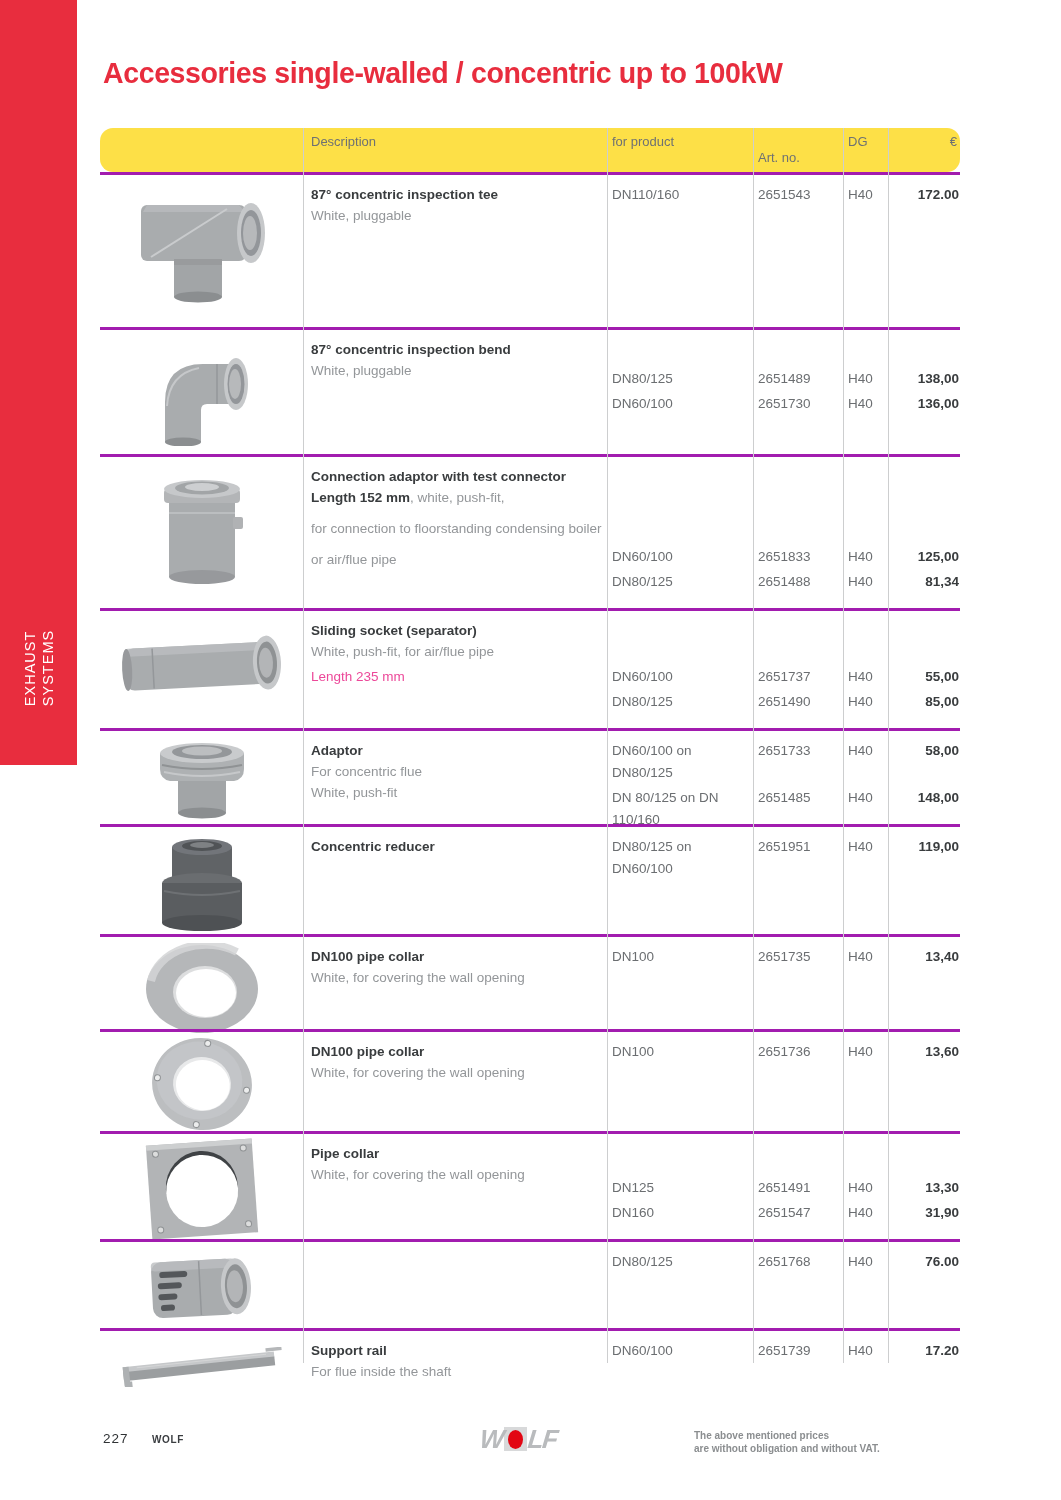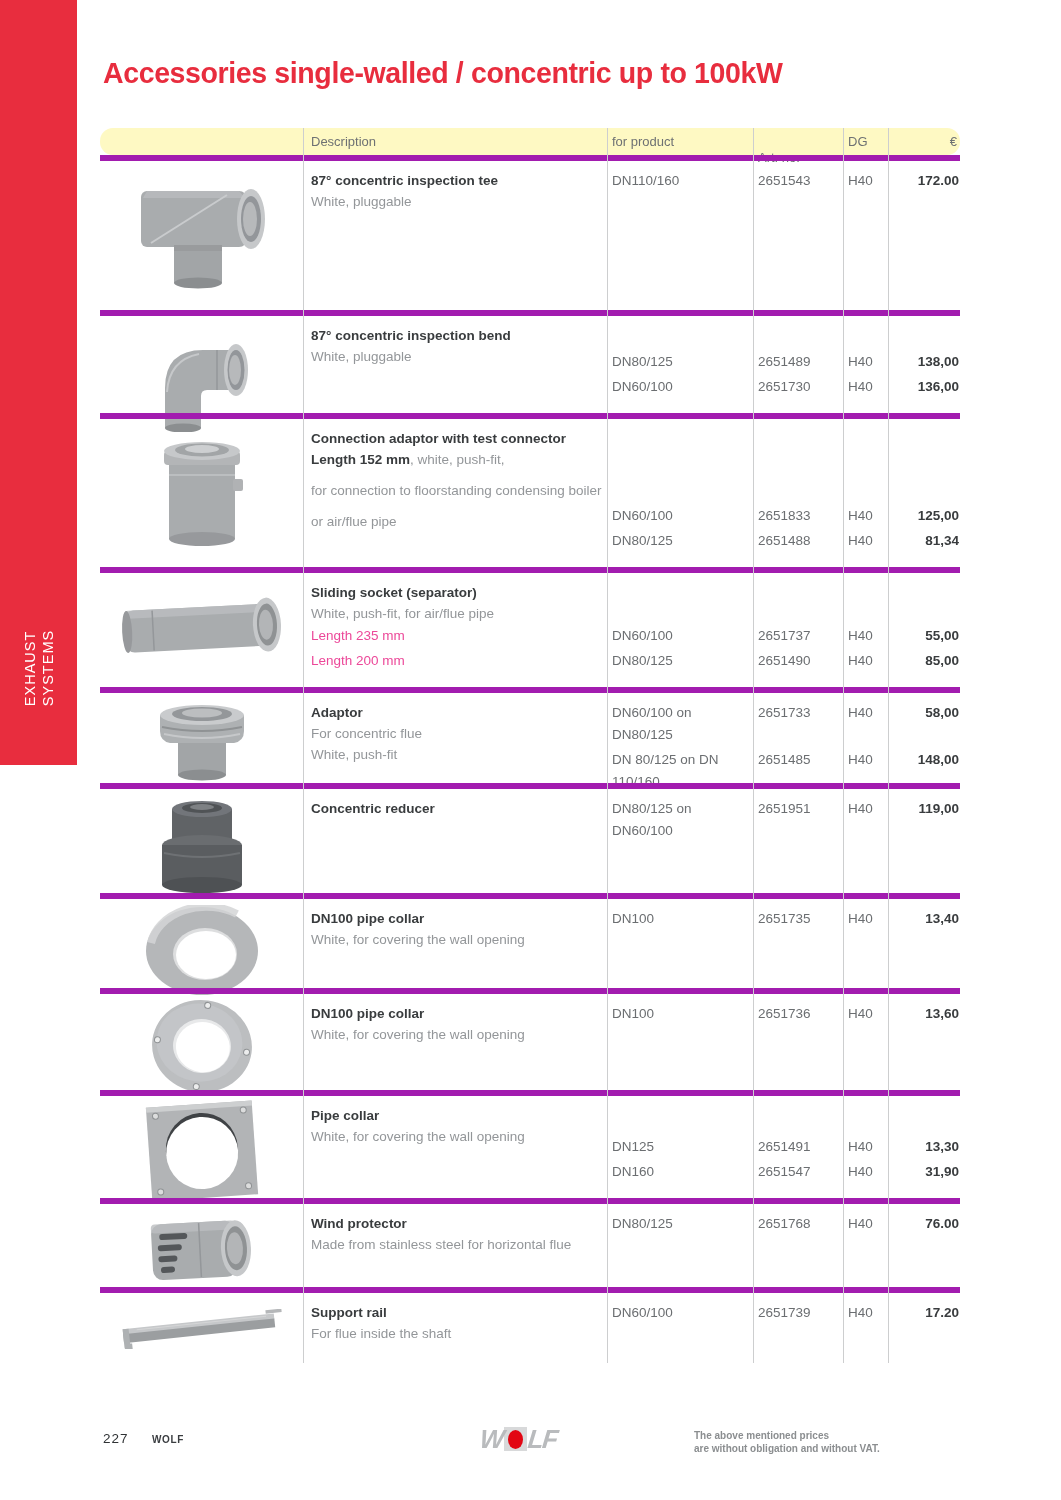--- a/index.html
+++ b/index.html
@@ -18,26 +18,26 @@
   }
   
   .page-title {
     position:absolute; left:103px; top:56px;
     font-size:30px; font-weight:700; color:#e82d3e; letter-spacing:-0.4px;
     transform:scaleX(.95); transform-origin:left center; white-space:nowrap;
   }
   
   .ptable { position:absolute; left:100px; top:128px; width:860px; height:1235px; }
   .vline { position:absolute; top:0; height:1235px; width:1px; background:#cdcecf; }
-  .thead { position:relative; height:27px; background:#fef9c3; color:#6e7173; font-size:13px;border-radius:13px; }
+  .thead { position:relative; height:44px; background:#fde047; color:#6e7173; font-size:13px;border-radius:13px; }
   .thead span { position:absolute; top:6px; }
   .h-desc { left:211px; } .h-for { left:512px; } .h-art { left:658px;margin-top:16px; } .h-dg { left:748px; }
   .h-eur { right:3px; }
   .rows { position:relative; }
-  .prow { position:relative; border-top:6px solid #a21caf; }
+  .prow { position:relative; border-top:3px solid #a21caf; }
   .img-wrap { position:absolute; left:0; width:203px; display:flex; justify-content:center; }
   .tblock { position:absolute; left:211px; top:9px; width:292px; font-size:13.5px; line-height:21px; }
   .ptitle { font-weight:700; color:#393c3e; }
   .pdesc { color:#939699; }
   .pdesc b { color:#393c3e; font-weight:700; }
   .dgap { height:10px; }
   .entries { position:absolute; left:0; right:0; }
   .entries.top { top:9px; }
   .entries.bottom { bottom:12px; }
   .entry { position:relative; margin-bottom:3px; font-size:13.5px; line-height:22px; color:#6b6e71; min-height:22px; }
@@ -133,21 +133,21 @@
             <div class="e-price">138,00</div>
           </div>
           <div class="entry">
             <div class="e-for">DN60/100</div>
             <div class="e-art">2651730</div>
             <div class="e-dg">H40</div>
             <div class="e-price">136,00</div>
           </div>
         </div>
       </div>
-      <div class="prow" style="height: 154px;">
+      <div class="prow" style="height: 154px; margin-top: 24px;">
         <div class="img-wrap" style="top: 12px;">
           <svg width="110" height="118" viewBox="0 0 110 118">
             <rect x="22" y="28" width="66" height="80" fill="#a9acae"></rect>
             <ellipse cx="55" cy="108" rx="33" ry="7" fill="#97999c"></ellipse>
             <line x1="22" y1="44" x2="88" y2="44" stroke="#c2c4c6" stroke-width="1.5"></line>
             <rect x="17" y="20" width="76" height="14" rx="4" fill="#b3b5b7"></rect>
             <ellipse cx="55" cy="20" rx="38" ry="9" fill="#c6c8ca"></ellipse>
             <ellipse cx="55" cy="19" rx="27" ry="6.5" fill="#a2a5a7"></ellipse>
             <ellipse cx="55" cy="18" rx="17" ry="4" fill="#cdcfd1"></ellipse>
             <rect x="86" y="48" width="10" height="12" rx="2" fill="#b0b2b4"></rect>
@@ -196,21 +196,20 @@
         </div>
         <div class="entries bottom">
           <div class="entry">
             <div class="e-label">Length 235 mm</div>
             <div class="e-for">DN60/100</div>
             <div class="e-art">2651737</div>
             <div class="e-dg">H40</div>
             <div class="e-price">55,00</div>
           </div>
           <div class="entry">
-            <div class="e-label">Length 200 mm</div>
             <div class="e-for">DN80/125</div>
             <div class="e-art">2651490</div>
             <div class="e-dg">H40</div>
             <div class="e-price">85,00</div>
           </div>
         </div>
       </div>
       <div class="prow" style="height: 96px;">
         <div class="img-wrap" style="top: 8px;">
           <svg width="108" height="80" viewBox="0 0 108 80">
@@ -362,24 +361,20 @@
               <rect x="18" y="22" width="28" height="6" rx="3" fill="#54575a"></rect>
               <rect x="16" y="33" width="24" height="6" rx="3" fill="#54575a"></rect>
               <rect x="16" y="44" width="19" height="6" rx="3" fill="#54575a"></rect>
               <rect x="18" y="55" width="14" height="6" rx="3" fill="#54575a"></rect>
               <line x1="58" y1="13" x2="58" y2="67" stroke="#94979a" stroke-width="1.5"></line>
               <ellipse cx="94" cy="40" rx="15" ry="28" fill="#c6c8ca"></ellipse>
               <ellipse cx="94" cy="40" rx="11" ry="22" fill="#8f9294"></ellipse>
               <ellipse cx="93" cy="40" rx="8" ry="16" fill="#b3b5b7"></ellipse>
             </g>
           </svg>
-        </div>
-        <div class="tblock">
-          <div class="ptitle">Wind protector</div>
-          <div class="pdesc">Made from stainless steel for horizontal flue</div>
         </div>
         <div class="entries top">
           <div class="entry">
             <div class="e-for">DN80/125</div>
             <div class="e-art">2651768</div>
             <div class="e-dg">H40</div>
             <div class="e-price">76.00</div>
           </div>
         </div>
       </div>

